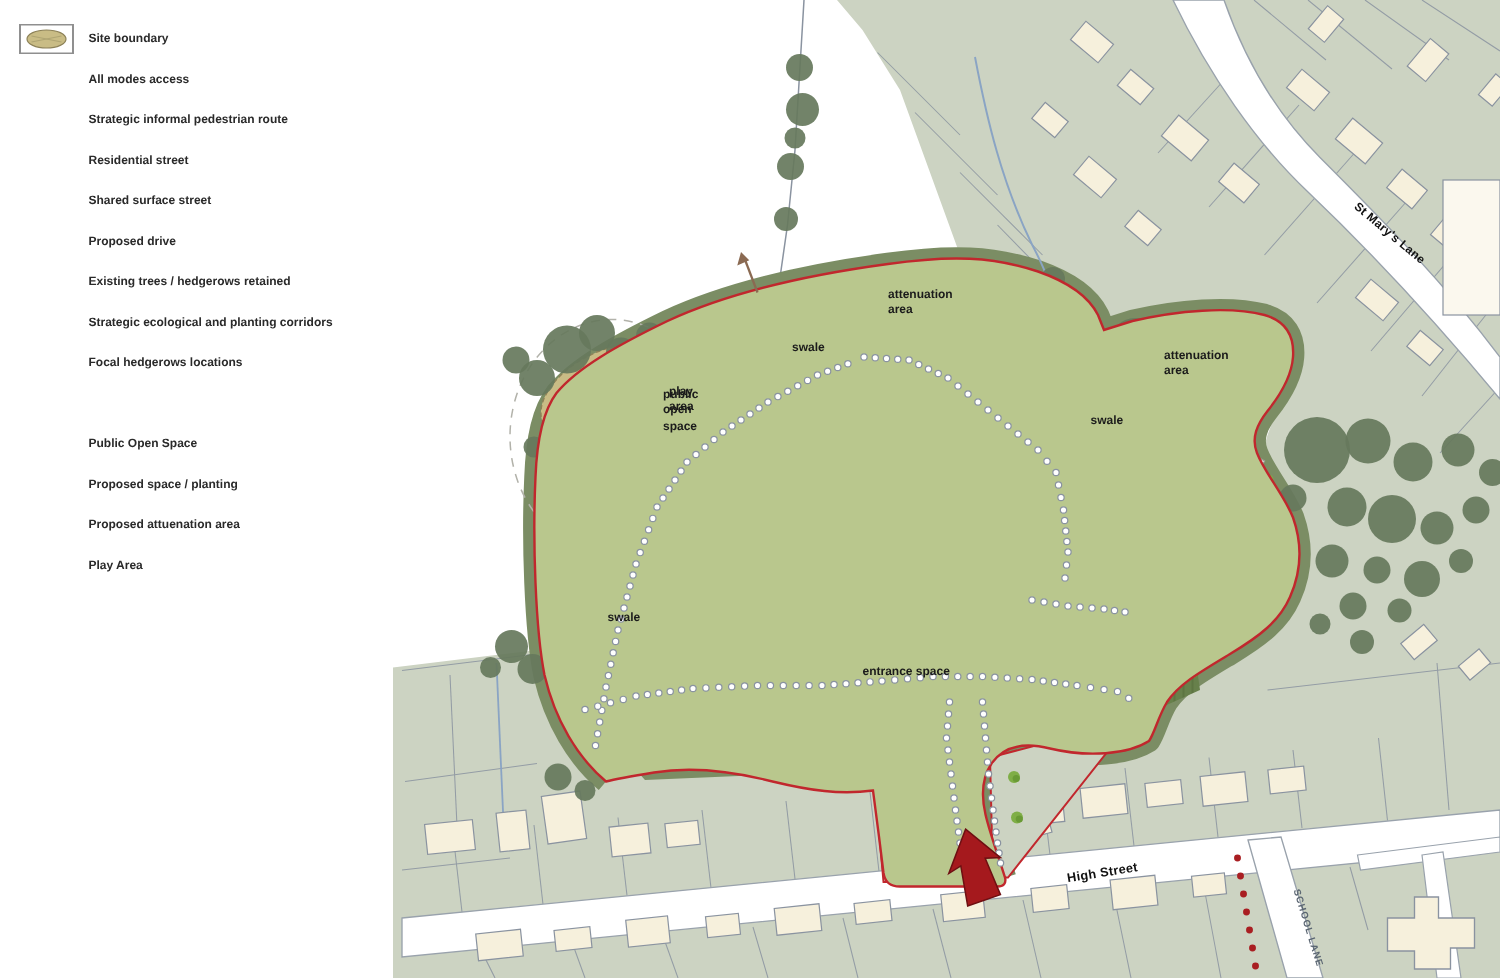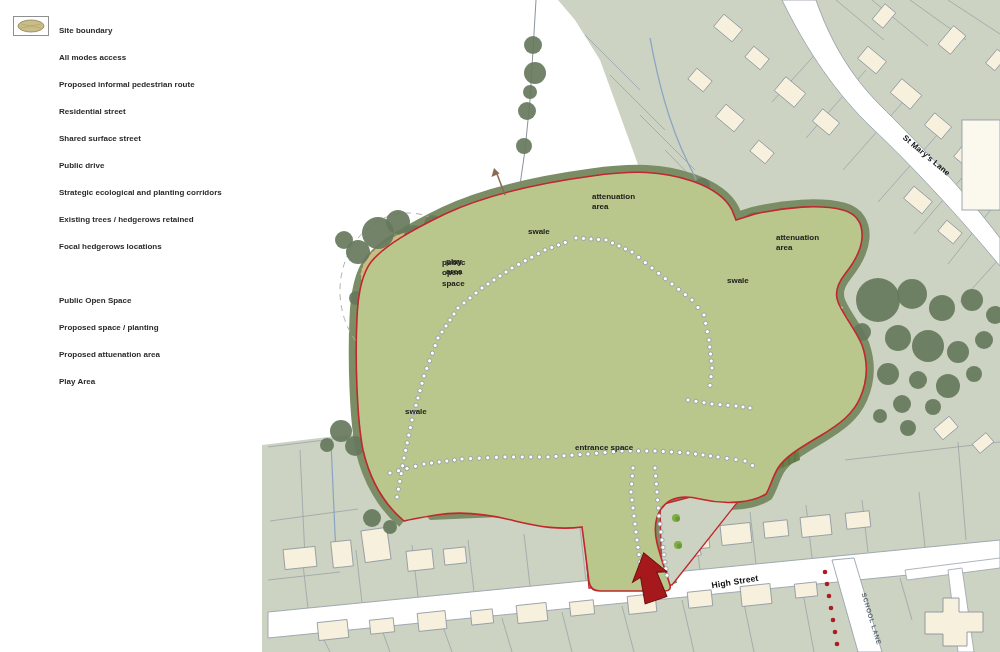--- a/index.html
+++ b/index.html
@@ -1,21 +1,21 @@
 <!DOCTYPE html>
 <html><head>
 <meta charset="utf-8">
 <style>
   html,body{margin:0;padding:0;background:#fff;}
   .stage{position:relative;width:1000px;height:652px;overflow:hidden;background:#fff;
          font-family:"Liberation Sans","DejaVu Sans",sans-serif;}
   .stage svg{position:absolute;left:0;top:0;}
   
   .legend{position:absolute;left:13px;top:16px;width:235px;display:flex;flex-direction:column;gap:7px;z-index:5;}
-  .legend-row{display:flex;align-items:flex-end;gap:10px;}
+  .legend-row{display:flex;align-items:center;gap:10px;}
   .legend-swatch{flex:0 0 36px;width:36px;height:20px;}
   .legend-label{font-size:8px;font-weight:bold;color:#2a2a2a;line-height:1.2;}
   
   #map-labels{position:absolute;left:0;top:0;width:1000px;height:652px;pointer-events:none;z-index:4;}
   .map-label{position:absolute;font-weight:bold;color:#1b1b1b;white-space:pre-line;line-height:1.3;}
 </style>
 </head>
 <body>
 
 <div class="stage">
@@ -872,21 +872,21 @@
           <svg width="36" height="20" viewBox="0 0 36 20">
             <rect x="0.5" y="0.5" width="35" height="19" fill="#fff" stroke="#8f8f8f"></rect>
             <circle cx="5" cy="10" r="2" fill="#fff" stroke="#8f8f8f" stroke-width="0.9"></circle>
             <circle cx="10.2" cy="10" r="2" fill="#fff" stroke="#8f8f8f" stroke-width="0.9"></circle>
             <circle cx="15.4" cy="10" r="2" fill="#fff" stroke="#8f8f8f" stroke-width="0.9"></circle>
             <circle cx="20.6" cy="10" r="2" fill="#fff" stroke="#8f8f8f" stroke-width="0.9"></circle>
             <circle cx="25.8" cy="10" r="2" fill="#fff" stroke="#8f8f8f" stroke-width="0.9"></circle>
             <circle cx="31" cy="10" r="2" fill="#fff" stroke="#8f8f8f" stroke-width="0.9"></circle>
           </svg>
         </div>
-        <div class="legend-label">Proposed informal pedestrian route</div>
+        <div class="legend-label">Strategic informal pedestrian route</div>
       </div>
       <div class="legend-row">
         <div class="legend-swatch">
           <svg width="36" height="20" viewBox="0 0 36 20">
             <rect x="0.5" y="0.5" width="35" height="19" fill="#d9d9e0" stroke="#8f8f8f"></rect>
           </svg>
         </div>
         <div class="legend-label">Residential street</div>
       </div>
       <div class="legend-row">
@@ -896,40 +896,40 @@
           </svg>
         </div>
         <div class="legend-label">Shared surface street</div>
       </div>
       <div class="legend-row">
         <div class="legend-swatch">
           <svg width="36" height="20" viewBox="0 0 36 20">
             <rect x="0.5" y="0.5" width="35" height="19" fill="#e4dca6" stroke="#8f8f8f"></rect>
           </svg>
         </div>
-        <div class="legend-label">Public drive</div>
-      </div>
-      <div class="legend-row">
-        <div class="legend-swatch">
-          <svg width="36" height="20" viewBox="0 0 36 20">
-            <rect x="0.5" y="0.5" width="35" height="19" fill="#8d9e71" stroke="#8f8f8f"></rect>
-          </svg>
-        </div>
-        <div class="legend-label">Strategic ecological and planting corridors</div>
+        <div class="legend-label">Proposed drive</div>
       </div>
       <div class="legend-row">
         <div class="legend-swatch">
           <svg width="36" height="20" viewBox="0 0 36 20">
             <rect x="0.5" y="0.5" width="35" height="19" fill="#e9ece2" stroke="#8f8f8f"></rect>
       <rect x="1" y="13" width="34" height="6" fill="#9aa883" opacity="0.7"></rect>
       <circle cx="14" cy="8" r="7" fill="#6b7d60"></circle>
             <circle cx="22" cy="11" r="6" fill="#5f7156" opacity="0.9"></circle>
           </svg>
         </div>
         <div class="legend-label">Existing trees / hedgerows retained</div>
+      </div>
+      <div class="legend-row">
+        <div class="legend-swatch">
+          <svg width="36" height="20" viewBox="0 0 36 20">
+            <rect x="0.5" y="0.5" width="35" height="19" fill="#8d9e71" stroke="#8f8f8f"></rect>
+          </svg>
+        </div>
+        <div class="legend-label">Strategic ecological and planting corridors</div>
       </div>
       <div class="legend-row">
         <div class="legend-swatch">
           <svg width="36" height="20" viewBox="0 0 36 20">
             <rect x="0.5" y="0.5" width="35" height="19" fill="#fff" stroke="#8f8f8f"></rect>
             <g transform="translate(18,10) scale(0.8)">
       <g stroke="#b9691c" stroke-width="4" stroke-linecap="round">
                 <path d="M-7 0H7M0 -7V7M-5 -5L5 5M-5 5L5 -5"></path>
               </g>
       <g stroke="#e8902e" stroke-width="2.4" stroke-linecap="round">

